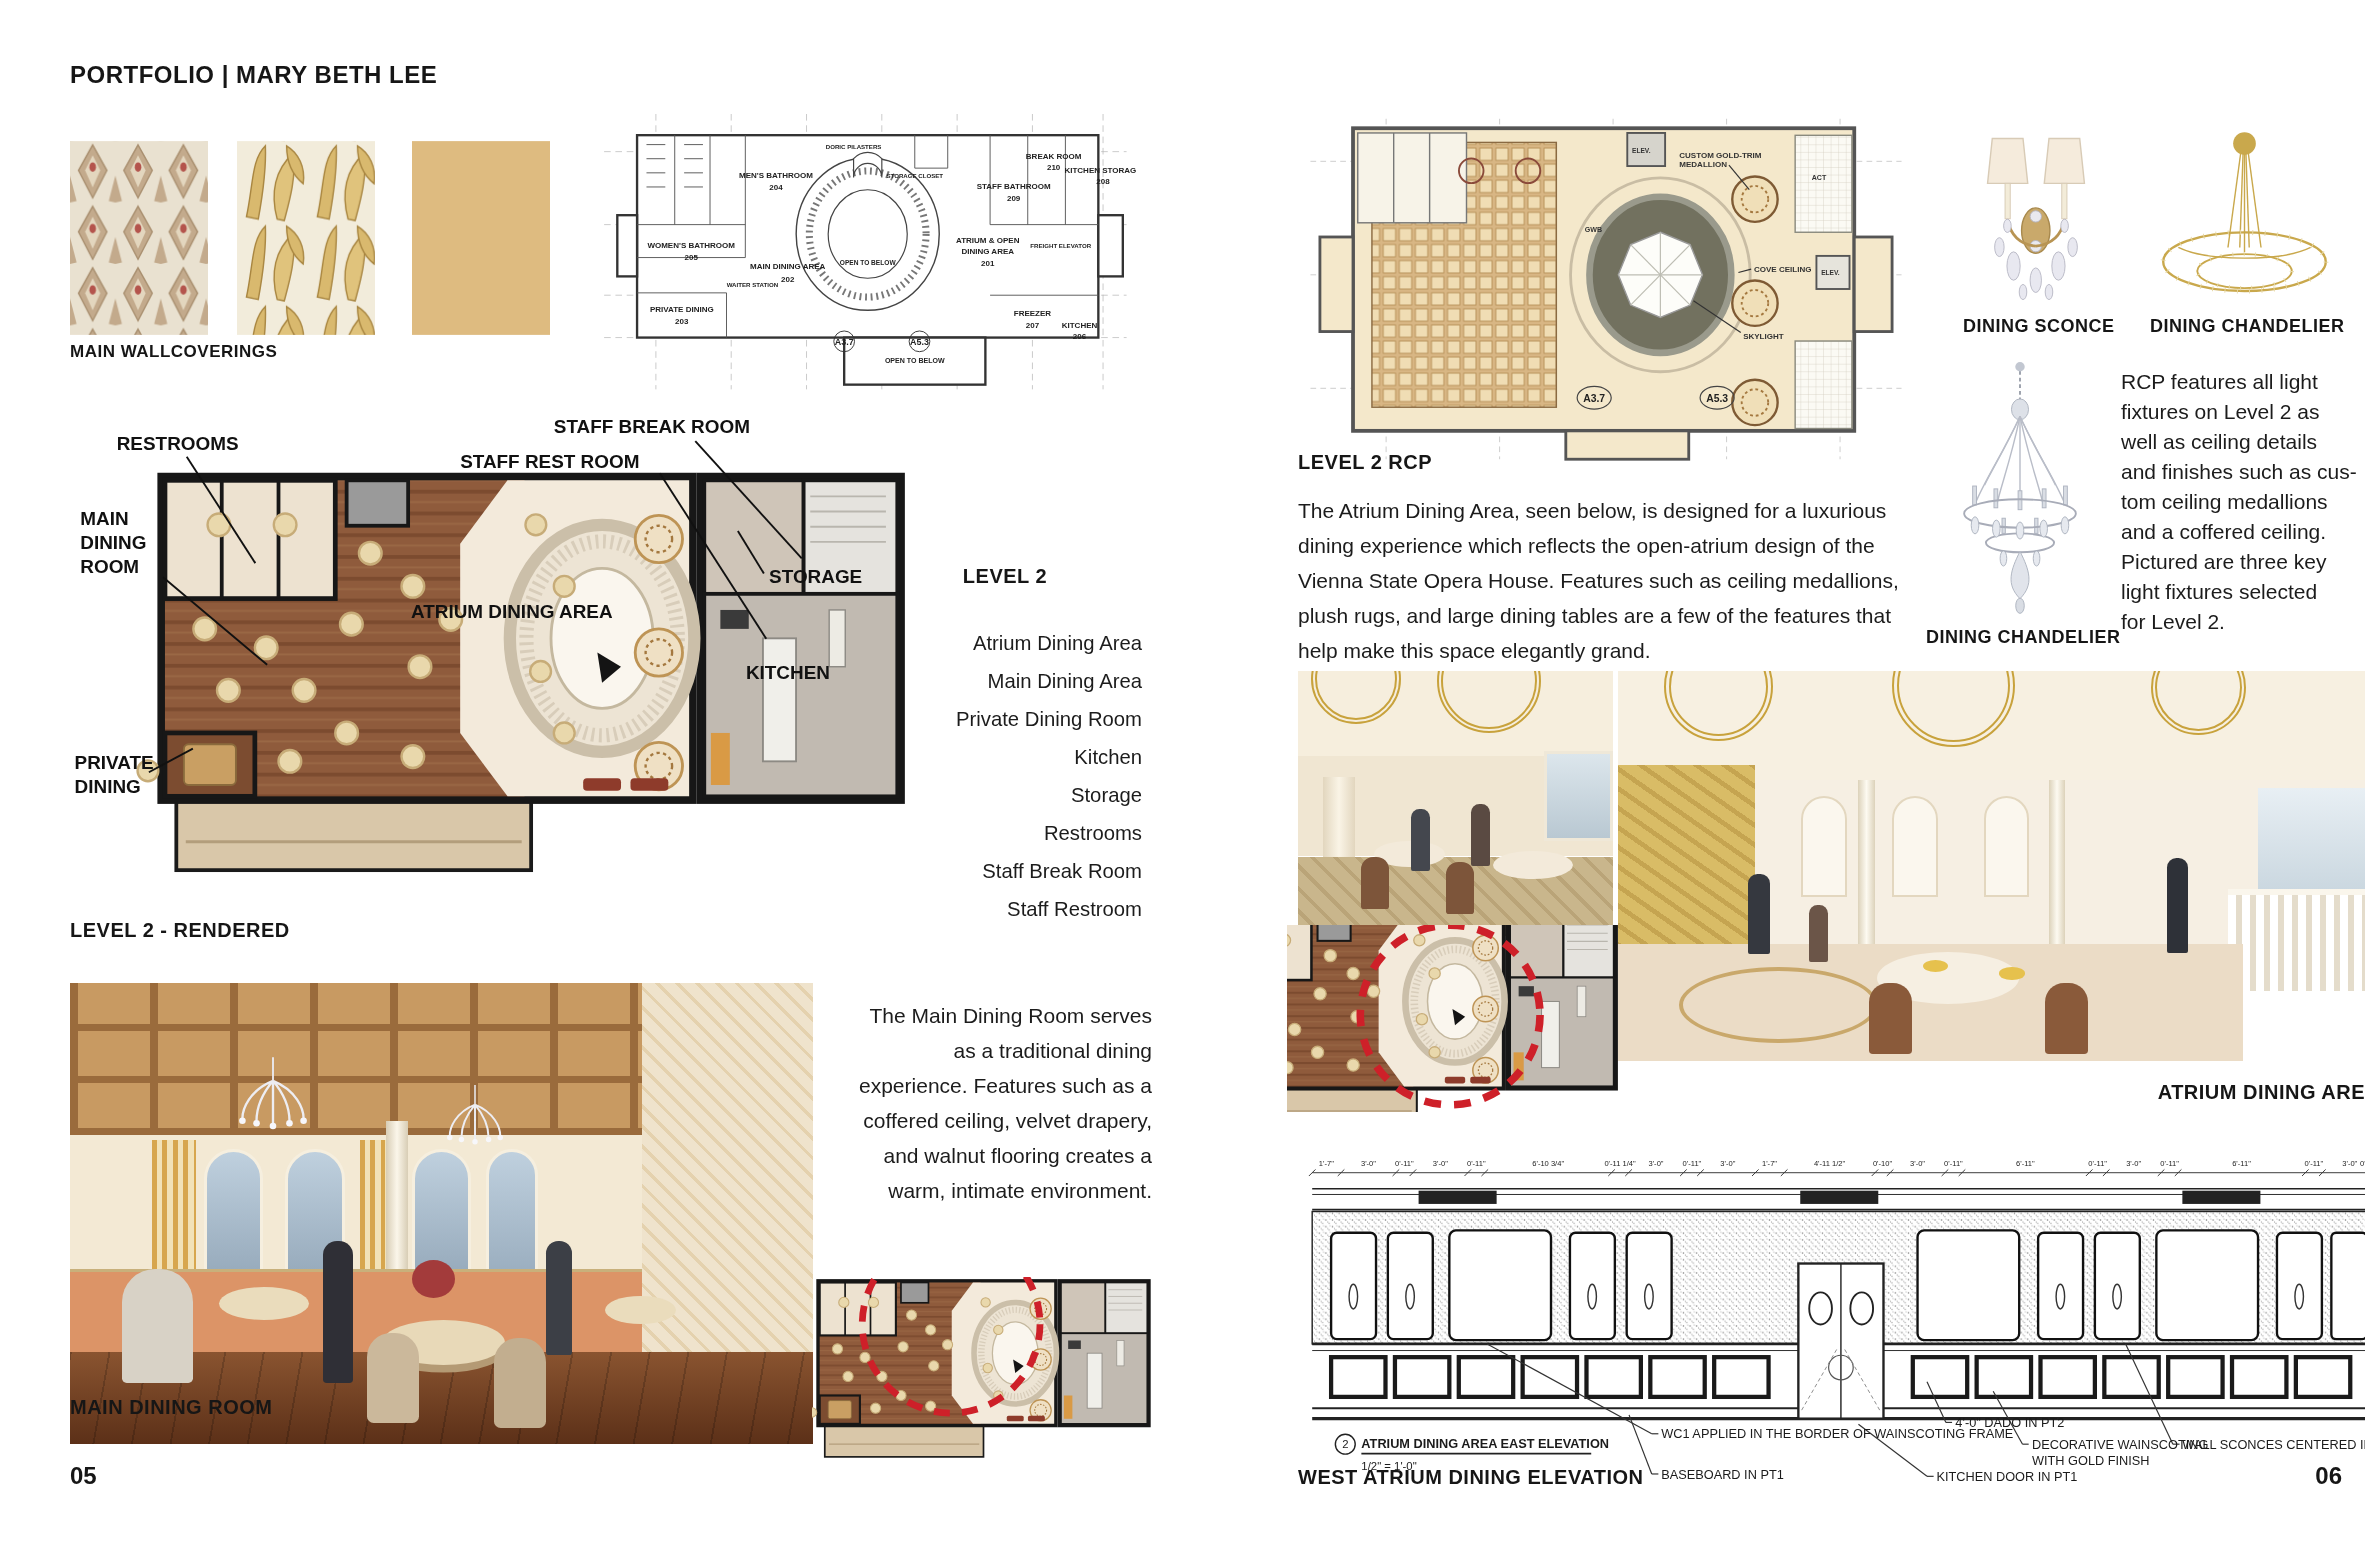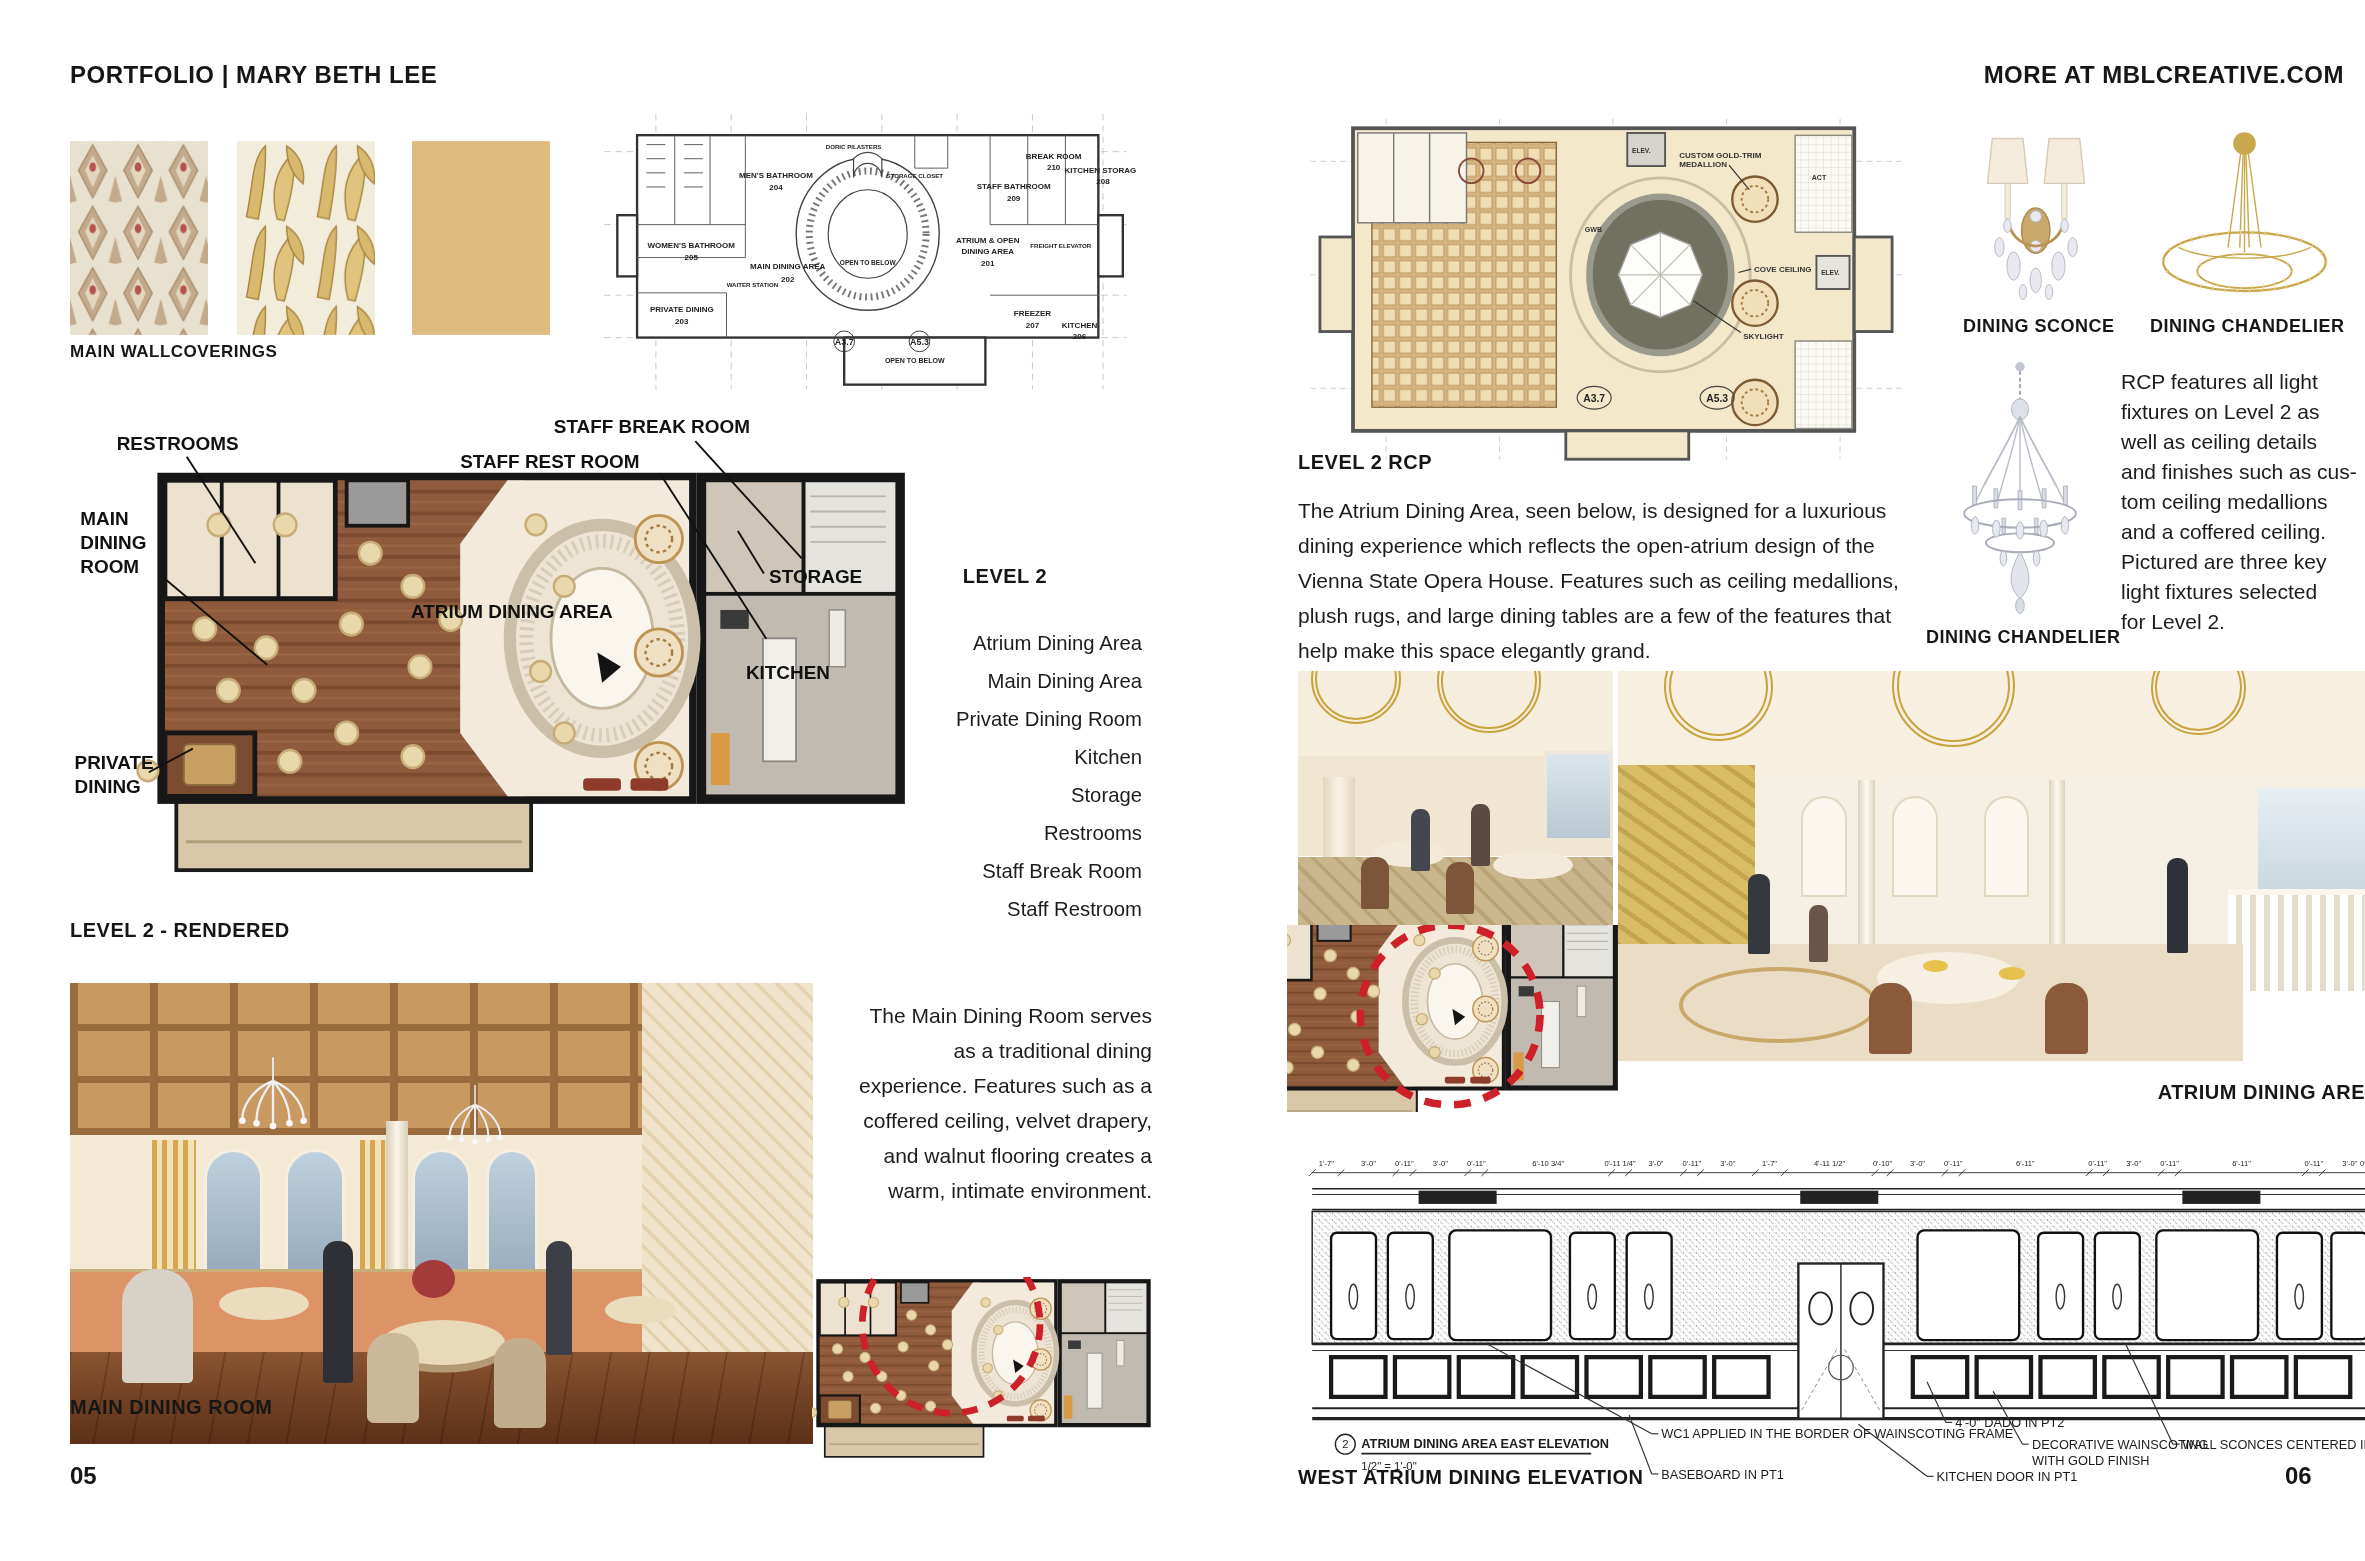--- a/index.html
+++ b/index.html
@@ -304,21 +304,20 @@
   <div class="abs para" style="left:859px;top:998px;width:293px;text-align:right">The Main Dining Room serves as a traditional dining experience. Features such as a coffered ceiling, velvet drapery, and walnut flooring creates a warm, intimate environment.</div>
 
   <svg class="abs" style="left:812px;top:1277px" width="343" height="182" viewBox="0 0 1620 860">
     <use href="#plan-sym"></use>
     <circle cx="657" cy="223" r="420" fill="none" stroke="#CE2029" stroke-width="32" stroke-dasharray="75 58"></circle>
   </svg>
 
   <div class="abs h2" style="left:70px;top:1396px">MAIN DINING ROOM</div>
   <div class="abs pg" style="left:70px;top:1462px">05</div>
 
-  <div class="abs h1" style="left:1298px;top:61px;width:1046px;text-align:right">MORE AT MBLCREATIVE.COM</div>
 
   <svg class="abs" style="left:1301px;top:114px" width="610" height="350" viewBox="0 0 1290 740">
     <defs>
       <pattern id="coff" width="34" height="34" patternUnits="userSpaceOnUse">
         <rect width="34" height="34" fill="#D8B684"></rect>
         <rect x="4" y="4" width="26" height="26" fill="#F0DDB4" stroke="#B8935B" stroke-width="2"></rect>
       </pattern>
       <pattern id="actgrid" width="16" height="16" patternUnits="userSpaceOnUse">
         <rect width="16" height="16" fill="#FBFAF4"></rect>
         <path d="M16,0 L0,0 0,16" fill="none" stroke="#CFCBBD" stroke-width="1.5"></path>
@@ -691,16 +690,16 @@
     <g>
       <circle cx="100" cy="632" r="21" fill="none" stroke="#222" stroke-width="3"></circle>
       <text x="100" y="641" font-size="24" text-anchor="middle" fill="#222">2</text>
       <text x="134" y="640" font-size="27" font-weight="bold" fill="#1b1b1b">ATRIUM DINING AREA EAST ELEVATION</text>
       <line x1="134" y1="652" x2="620" y2="652" stroke="#222" stroke-width="4"></line>
       <text x="134" y="686" font-size="24" fill="#1b1b1b">1/2" = 1'-0"</text>
     </g>
   </svg>
 
   <div class="abs h2" style="left:1298px;top:1466px">WEST ATRIUM DINING ELEVATION</div>
-  <div class="abs pg" style="left:2285px;top:1462px;width:57px;">06</div>
+  <div class="abs pg" style="left:2285px;top:1462px;width:57px;text-align:right">06</div>
 
 </div>
 
 
 </body></html>

